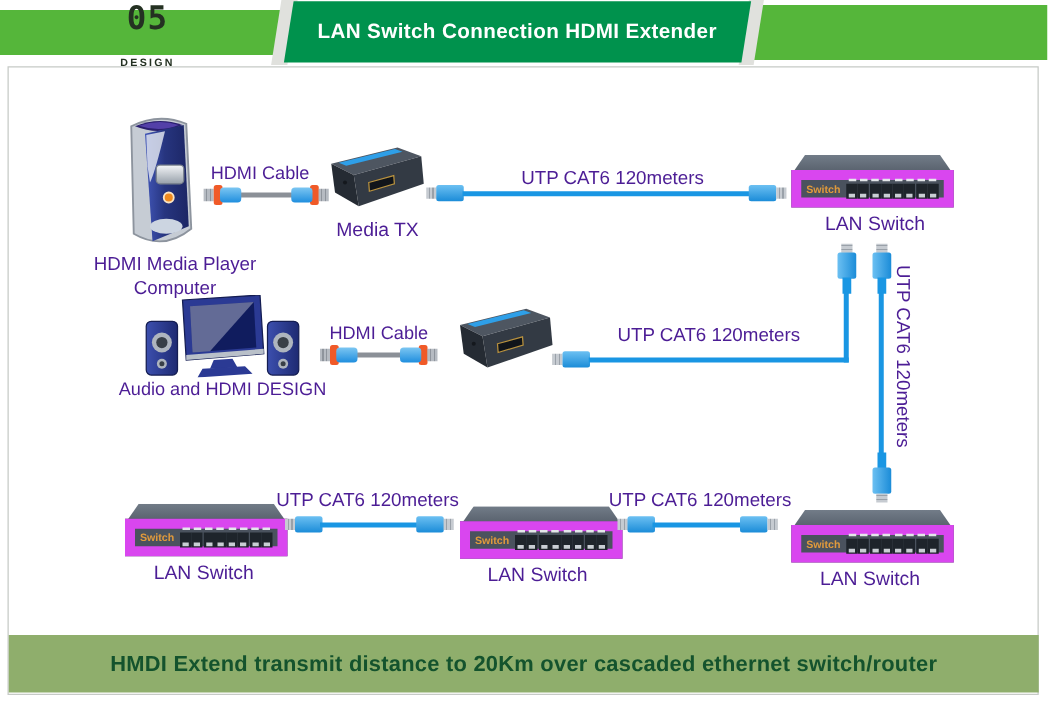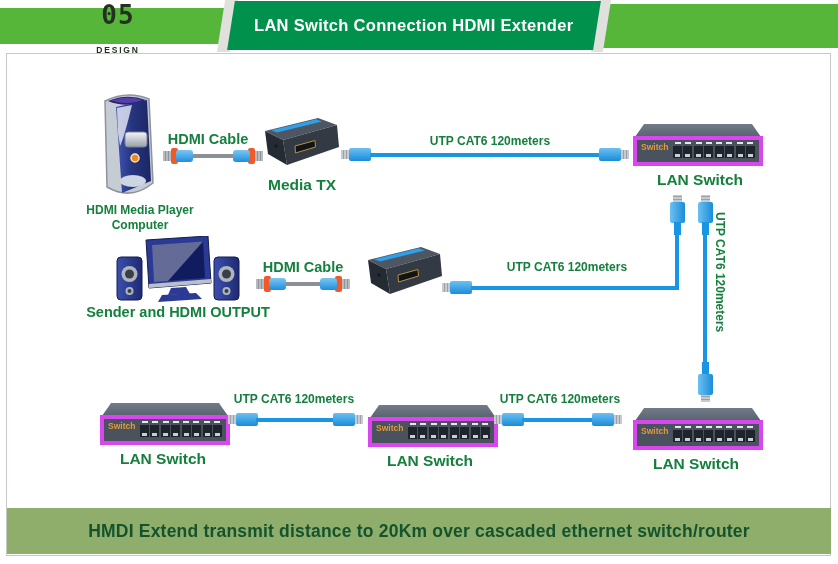--- a/index.html
+++ b/index.html
@@ -23,22 +23,22 @@
   .logo .sub{font-size:8.5px;font-weight:bold;color:#243122;letter-spacing:1.8px;margin-top:18px;}
 
   
   .frame{position:absolute;left:6px;top:53px;width:825px;height:503px;background:#ffffff;
          border:1px solid #c6cac6;box-sizing:border-box;}
   .footer{position:absolute;left:7px;top:508px;width:824px;height:46px;background:#8fae6c;
           display:flex;align-items:center;justify-content:center;}
   .footer span{color:#14532d;font-weight:bold;font-size:17.5px;letter-spacing:.2px;white-space:nowrap;}
 
   
-  .lbl{position:absolute;color:#15803d;font-weight:bold;text-align:center;line-height:1.25;}
-  .f13{font-size:12px;} .f14{font-size:14.5px;} .f15{font-size:15.5px;}
+  .lbl{position:absolute;color:#4c1d95;font-weight:normal;text-align:center;line-height:1.25;}
+  .f13{font-size:15px;} .f14{font-size:14.5px;} .f15{font-size:15.5px;}
   .vert{writing-mode:vertical-rl;height:160px;text-align:left;}
 
   
   .cab{position:absolute;background:#1996e3;}
   .rj-h{position:absolute;width:30px;height:13px;}
   .rj-h i{position:absolute;display:block;}
   .rj-h .tip{top:2px;width:8px;height:9px;
              background:repeating-linear-gradient(90deg,#c6cbd1 0 2px,#9aa1a9 2px 3px);}
   .rj-h .bod{top:0;width:22px;height:13px;border-radius:2px;
              background:linear-gradient(#6cc0f2,#1b8cd8);}
@@ -61,21 +61,21 @@
   .h-wing{width:7px;height:16px;background:#f05a28;border-radius:2px;}
   .h-plug{width:17px;height:12px;border-radius:3px;background:linear-gradient(#7cc6f2,#1f8ede);margin:0 -2px;z-index:1;}
   .h-wire{flex:1;height:4px;background:#8b9097;}
 
   
   .lan-switch{position:absolute;width:130px;height:42px;}
   .sw-top{position:absolute;left:2px;right:2px;top:0;height:13px;
           background:linear-gradient(#727c88,#59626e);
           clip-path:polygon(9px 0,calc(100% - 9px) 0,100% 100%,0 100%);}
   .sw-body{position:absolute;left:0;right:0;top:12px;bottom:0;background:#4a525e;
-           border:4px solid #d946ef;box-sizing:border-box;display:flex;
+           border:8px solid #d946ef;box-sizing:border-box;display:flex;align-items:center;
            padding:2px 4px;}
   .sw-badge{color:#e09a3c;font-size:8.5px;font-weight:bold;width:32px;flex:none;}
   .sw-io{flex:1;display:flex;flex-direction:column;gap:2px;}
   .sw-dash-row{display:flex;justify-content:space-between;padding:0 2px;}
   .sw-dash-row i{width:6px;height:2px;background:#e4e7ea;display:block;}
   .sw-port-row{display:flex;justify-content:space-between;}
   .sw-port-row b{width:9px;height:12px;background:#1e242b;position:relative;display:block;}
   .sw-port-row b::after{content:"";position:absolute;left:2px;bottom:1px;width:5px;height:3px;background:#c9ced4;}
 
   .dev{position:absolute;}
@@ -229,21 +229,21 @@
       <path d="M46 59 L80 57 L86 63 L42 66 Z" fill="#2b3a94"></path>
     </g>
     <g transform="translate(97,0)">
       <rect x="1" y="21" width="25" height="43" rx="4" fill="url(#g-spk)" stroke="#141d52"></rect>
       <circle cx="13.5" cy="38" r="8" fill="#aeb5be"></circle>
         <circle cx="13.5" cy="38" r="4.5" fill="#383f47"></circle>
       <circle cx="13.5" cy="55" r="4" fill="#aeb5be"></circle>
         <circle cx="13.5" cy="55" r="2" fill="#383f47"></circle>
     </g>
   </svg>
-  <div class="lbl f14" style="left:78px;top:303px;width:200px;">Sender and HDMI OUTPUT</div>
+  <div class="lbl f14" style="left:78px;top:303px;width:200px;">Audio and HDMI DESIGN</div>
 
   <div class="lbl f14" style="left:253px;top:258px;width:100px;">HDMI Cable</div>
   <div class="hdmi" style="left:256px;top:275px;width:94px;">
     <i class="h-stub"></i>
     <i class="h-wing"></i>
     <i class="h-plug"></i>
     <i class="h-wire"></i>
     <i class="h-plug"></i>
     <i class="h-wing"></i>
     <i class="h-stub"></i>

